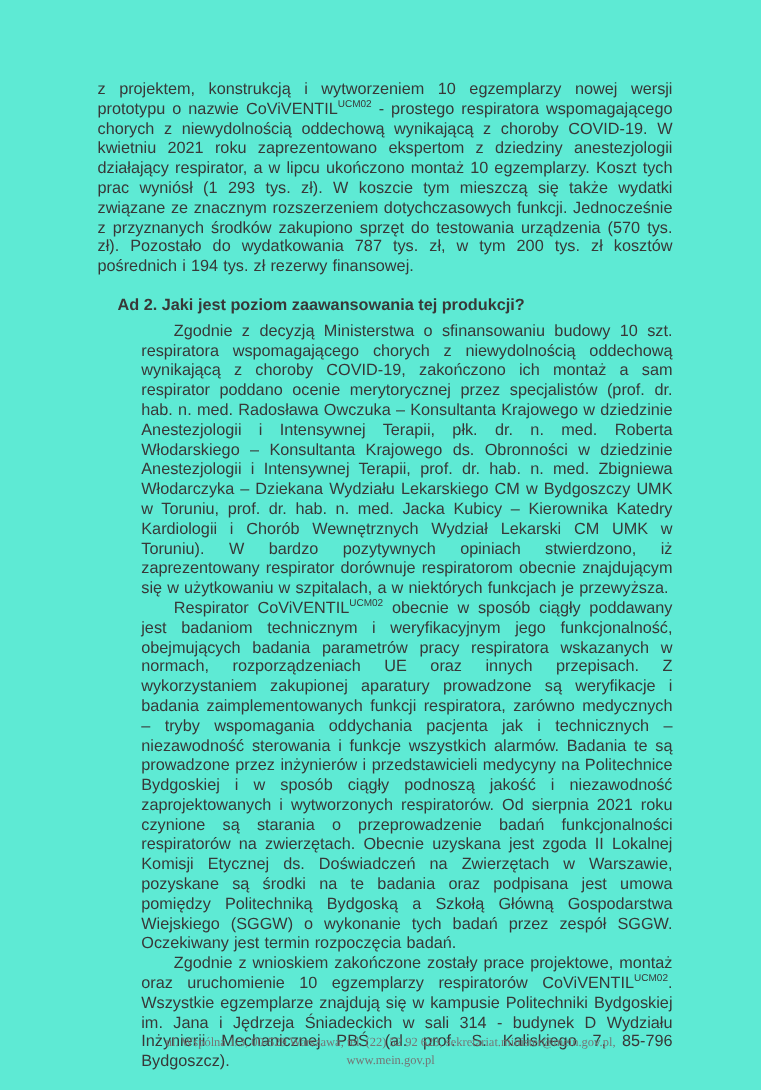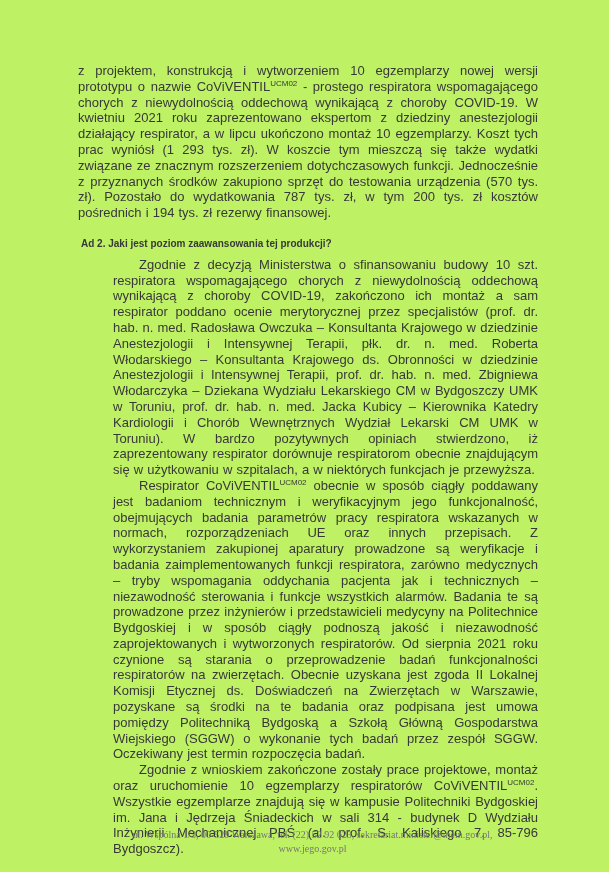--- a/index.html
+++ b/index.html
@@ -4,21 +4,21 @@
 <style>
   html, body {
     margin: 0;
     padding: 0;
     background: #ffffff;
   }
   .page {
     position: relative;
     width: 609px;
     height: 872px;
-    background: #bef264;
+    background: #5eead4;
     overflow: hidden;
     font-family: "Liberation Sans", sans-serif;
     color: #383838;
   }
   .content {
     position: absolute;
     left: 78px;
     top: 63px;
     width: 460px;
     font-size: 13px;
@@ -27,23 +27,23 @@
   .para {
     margin: 0;
     text-align: justify;
     word-spacing: 0.5px;
   }
   .para.indent {
     text-indent: 26px;
     margin-left: 35px;
   }
   .heading {
-    margin: 15px 0 5px 3px;
+    margin: 15px 0 5px 16px;
     font-weight: bold;
-    font-size: 10px;
+    font-size: 13px;
     text-align: left;
   }
   sup.model-code {
     font-size: 8px;
     line-height: 0;
     vertical-align: super;
     letter-spacing: 0;
   }
   .footer {
     position: absolute;
@@ -72,15 +72,15 @@
 
     <p class="para indent"><span>Respirator CoViVENTIL</span><sup class="model-code">UCM02</sup><span> obecnie w sposób ciągły poddawany jest badaniom technicznym i weryfikacyjnym jego funkcjonalność, obejmujących badania parametrów pracy respiratora wskazanych w normach, rozporządzeniach UE oraz innych przepisach. Z wykorzystaniem zakupionej aparatury prowadzone są weryfikacje i badania zaimplementowanych funkcji respiratora, zarówno medycznych – tryby wspomagania oddychania pacjenta jak i technicznych – niezawodność sterowania i funkcje wszystkich alarmów. Badania te są prowadzone przez inżynierów i przedstawicieli medycyny na Politechnice Bydgoskiej i w sposób ciągły podnoszą jakość i niezawodność zaprojektowanych i wytworzonych respiratorów. Od sierpnia 2021 roku czynione są starania o przeprowadzenie badań funkcjonalności respiratorów na zwierzętach. Obecnie uzyskana jest zgoda II Lokalnej Komisji Etycznej ds. Doświadczeń na Zwierzętach w Warszawie, pozyskane są środki na te badania oraz podpisana jest umowa pomiędzy Politechniką Bydgoską a Szkołą Główną Gospodarstwa Wiejskiego (SGGW) o wykonanie tych badań przez zespół SGGW. Oczekiwany jest termin rozpoczęcia badań.</span></p>
 
 
     <p class="para indent"><span>Zgodnie z wnioskiem zakończone zostały prace projektowe, montaż oraz uruchomienie 10 egzemplarzy respiratorów CoViVENTIL</span><sup class="model-code">UCM02</sup><span>. Wszystkie egzemplarze znajdują się w kampusie Politechniki Bydgoskiej im. Jana i Jędrzeja Śniadeckich w sali 314 - budynek D Wydziału Inżynierii Mechanicznej PBŚ (al. prof. S. Kaliskiego 7, 85-796 Bydgoszcz).</span></p>
 
   </div>
 
   <div class="footer">
     <div>ul. Wspólna 1/3, 00-529 Warszawa, tel. (22) 52 92 623, sekretariat.minister@mein.gov.pl,</div>
-    <div>www.jego.gov.pl</div>
+    <div>www.mein.gov.pl</div>
   </div>
 </div>
 
 </body></html>

